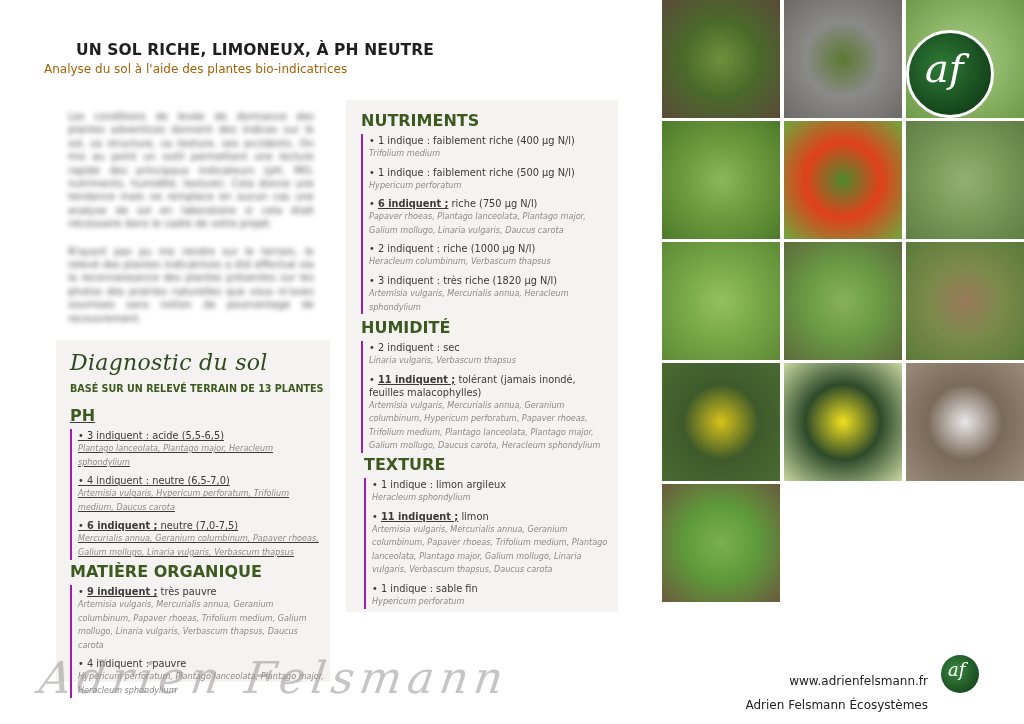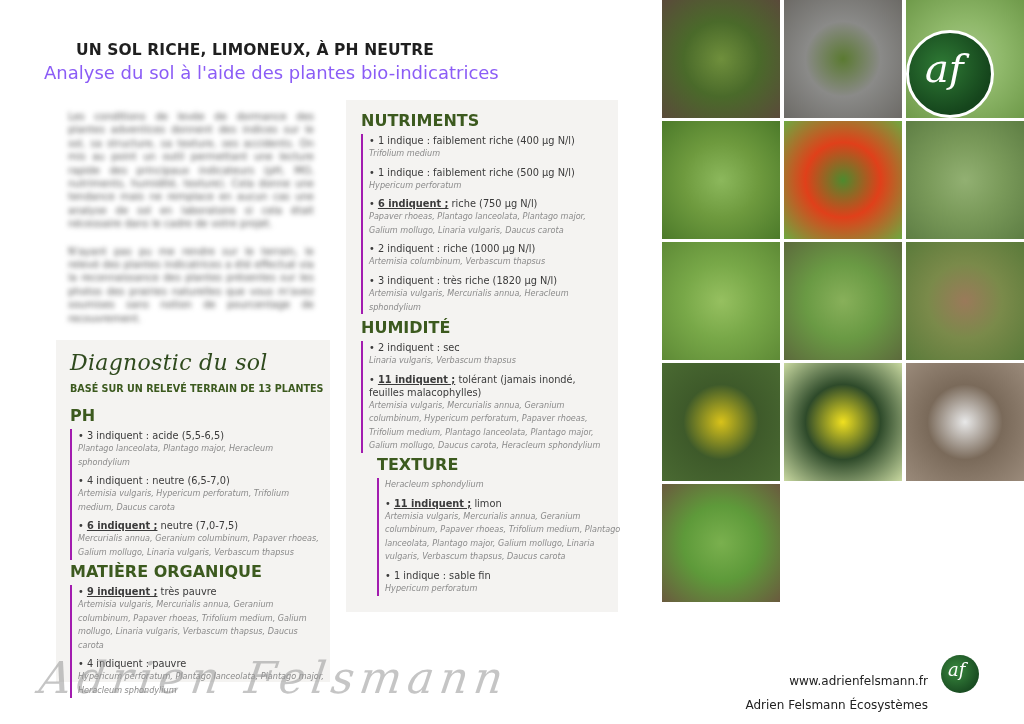--- a/index.html
+++ b/index.html
@@ -1,20 +1,20 @@
 <!DOCTYPE html>
 <html><head>
   <meta charset="utf-8">
   <style>
     * { box-sizing: border-box; margin: 0; padding: 0; }
     html, body { width: 1024px; height: 724px; background: #ffffff; overflow: hidden; }
     body { position: relative; font-family: "DejaVu Sans", "Liberation Sans", sans-serif; color: #3a3a3a; }
 
     .title { position: absolute; left: 44px; top: 41px; font-size: 15.5px; font-weight: bold; color: #1f1f1f; letter-spacing: 0.1px; margin-left: 32px; }
-    .subtitle { position: absolute; left: 44px; top: 62px; font-size: 18px; color: #8b5cf6; }
+    .subtitle { position: absolute; left: 44px; top: 62px; font-size: 12px; color: #a16207; }
 
     .intro { position: absolute; left: 68px; top: 110px; width: 246px; font-size: 10px; line-height: 13.4px; color: #555; filter: blur(2.6px); text-align: justify; }
     .intro p { margin-bottom: 14px; }
 
     .panel { position: absolute; background: #f4f3f1; }
     .panel-left { left: 56px; top: 340px; width: 274px; height: 342px; }
     .panel-right { left: 346px; top: 100px; width: 272px; height: 512px; }
 
     .diag-title { position: absolute; left: 70px; top: 350px; font-family: "DejaVu Serif", serif; font-style: italic; font-size: 22px; color: #2f4a1e; letter-spacing: 0.3px; }
     .diag-sub { position: absolute; left: 70px; top: 383px; font-size: 9.6px; font-weight: bold; color: #3c5a1f; }
@@ -49,21 +49,21 @@
   <p>Les conditions de levée de dormance des plantes adventices donnent des indices sur le sol, sa structure, sa texture, ses accidents. On mis au point un outil permettant une lecture rapide des principaux indicateurs (pH, MO, nutriments, humidité, texture). Cela donne une tendance mais ne remplace en aucun cas une analyse de sol en laboratoire si cela était nécessaire dans le cadre de votre projet.</p>
   <p>N'ayant pas pu me rendre sur le terrain, le relevé des plantes indicatrices a été effectué via la reconnaissance des plantes présentes sur les photos des prairies naturelles que vous m'avez soumises sans notion de pourcentage de recouvrement.</p>
 </div>
 
 <div class="panel panel-left"></div>
 <div class="panel panel-right"></div>
 
 <div class="diag-title">Diagnostic du sol</div>
 <div class="diag-sub">BASÉ SUR UN RELEVÉ TERRAIN DE 13 PLANTES</div>
 
-<div class="sec" id="sec-0" style="left:70px; top:406px; width:252px;">
+<div class="sec" id="sec-0" style="left:70px; top:406px; width:252px;text-decoration:underline;">
     <div class="sec-head">PH</div>
     <div class="sec-body">
       <div class="item">
         <div class="ind"><span>• </span><span class="">3 indiquent</span><span> : acide (5,5-6,5)</span></div>
         <div class="plants">Plantago lanceolata, Plantago major, Heracleum sphondylium</div>
       </div>
       <div class="item">
         <div class="ind"><span>• </span><span class="">4 indiquent</span><span> : neutre (6,5-7,0)</span></div>
         <div class="plants">Artemisia vulgaris, Hypericum perforatum, Trifolium medium, Daucus carota</div>
       </div>
@@ -96,45 +96,46 @@
       <div class="item">
         <div class="ind"><span>• </span><span class="">1 indique</span><span> : faiblement riche (500 µg N/l)</span></div>
         <div class="plants">Hypericum perforatum</div>
       </div>
       <div class="item">
         <div class="ind"><span>• </span><span class="count">6 indiquent ;</span><span> riche (750 µg N/l)</span></div>
         <div class="plants">Papaver rhoeas, Plantago lanceolata, Plantago major, Galium mollugo, Linaria vulgaris, Daucus carota</div>
       </div>
       <div class="item">
         <div class="ind"><span>• </span><span class="">2 indiquent</span><span> : riche (1000 µg N/l)</span></div>
-        <div class="plants">Artemisia columbinum, Verbascum thapsus</div>
+        <div class="plants">Heracleum columbinum, Verbascum thapsus</div>
       </div>
       <div class="item">
         <div class="ind"><span>• </span><span class="">3 indiquent</span><span> : très riche (1820 µg N/l)</span></div>
         <div class="plants">Artemisia vulgaris, Mercurialis annua, Heracleum sphondylium</div>
       </div>
     </div>
   </div>
 <div class="sec" id="sec-3" style="left:361px; top:318px; width:252px;">
     <div class="sec-head">HUMIDITÉ</div>
     <div class="sec-body">
       <div class="item">
         <div class="ind"><span>• </span><span class="">2 indiquent</span><span> : sec</span></div>
         <div class="plants">Linaria vulgaris, Verbascum thapsus</div>
       </div>
       <div class="item">
         <div class="ind"><span>• </span><span class="count">11 indiquent ;</span><span> tolérant (jamais inondé, feuilles malacophylles)</span></div>
         <div class="plants">Artemisia vulgaris, Mercurialis annua, Geranium columbinum, Hypericum perforatum, Papaver rhoeas, Trifolium medium, Plantago lanceolata, Plantago major, Galium mollugo, Daucus carota, Heracleum sphondylium</div>
       </div>
     </div>
   </div>
-<div class="sec" id="sec-4" style="left:377px; top:455px; width:252px;">
+<div class="sec" id="sec-4" style="left:364px; top:455px; width:252px;">
     <div class="sec-head">TEXTURE</div>
     <div class="sec-body">
       <div class="item">
+        <div class="ind"><span>• </span><span class="">1 indique</span><span> : limon argileux</span></div>
         <div class="plants">Heracleum sphondylium</div>
       </div>
       <div class="item">
         <div class="ind"><span>• </span><span class="count">11 indiquent ;</span><span> limon</span></div>
         <div class="plants">Artemisia vulgaris, Mercurialis annua, Geranium columbinum, Papaver rhoeas, Trifolium medium, Plantago lanceolata, Plantago major, Galium mollugo, Linaria vulgaris, Verbascum thapsus, Daucus carota</div>
       </div>
       <div class="item">
         <div class="ind"><span>• </span><span class="">1 indique</span><span> : sable fin</span></div>
         <div class="plants">Hypericum perforatum</div>
       </div>

